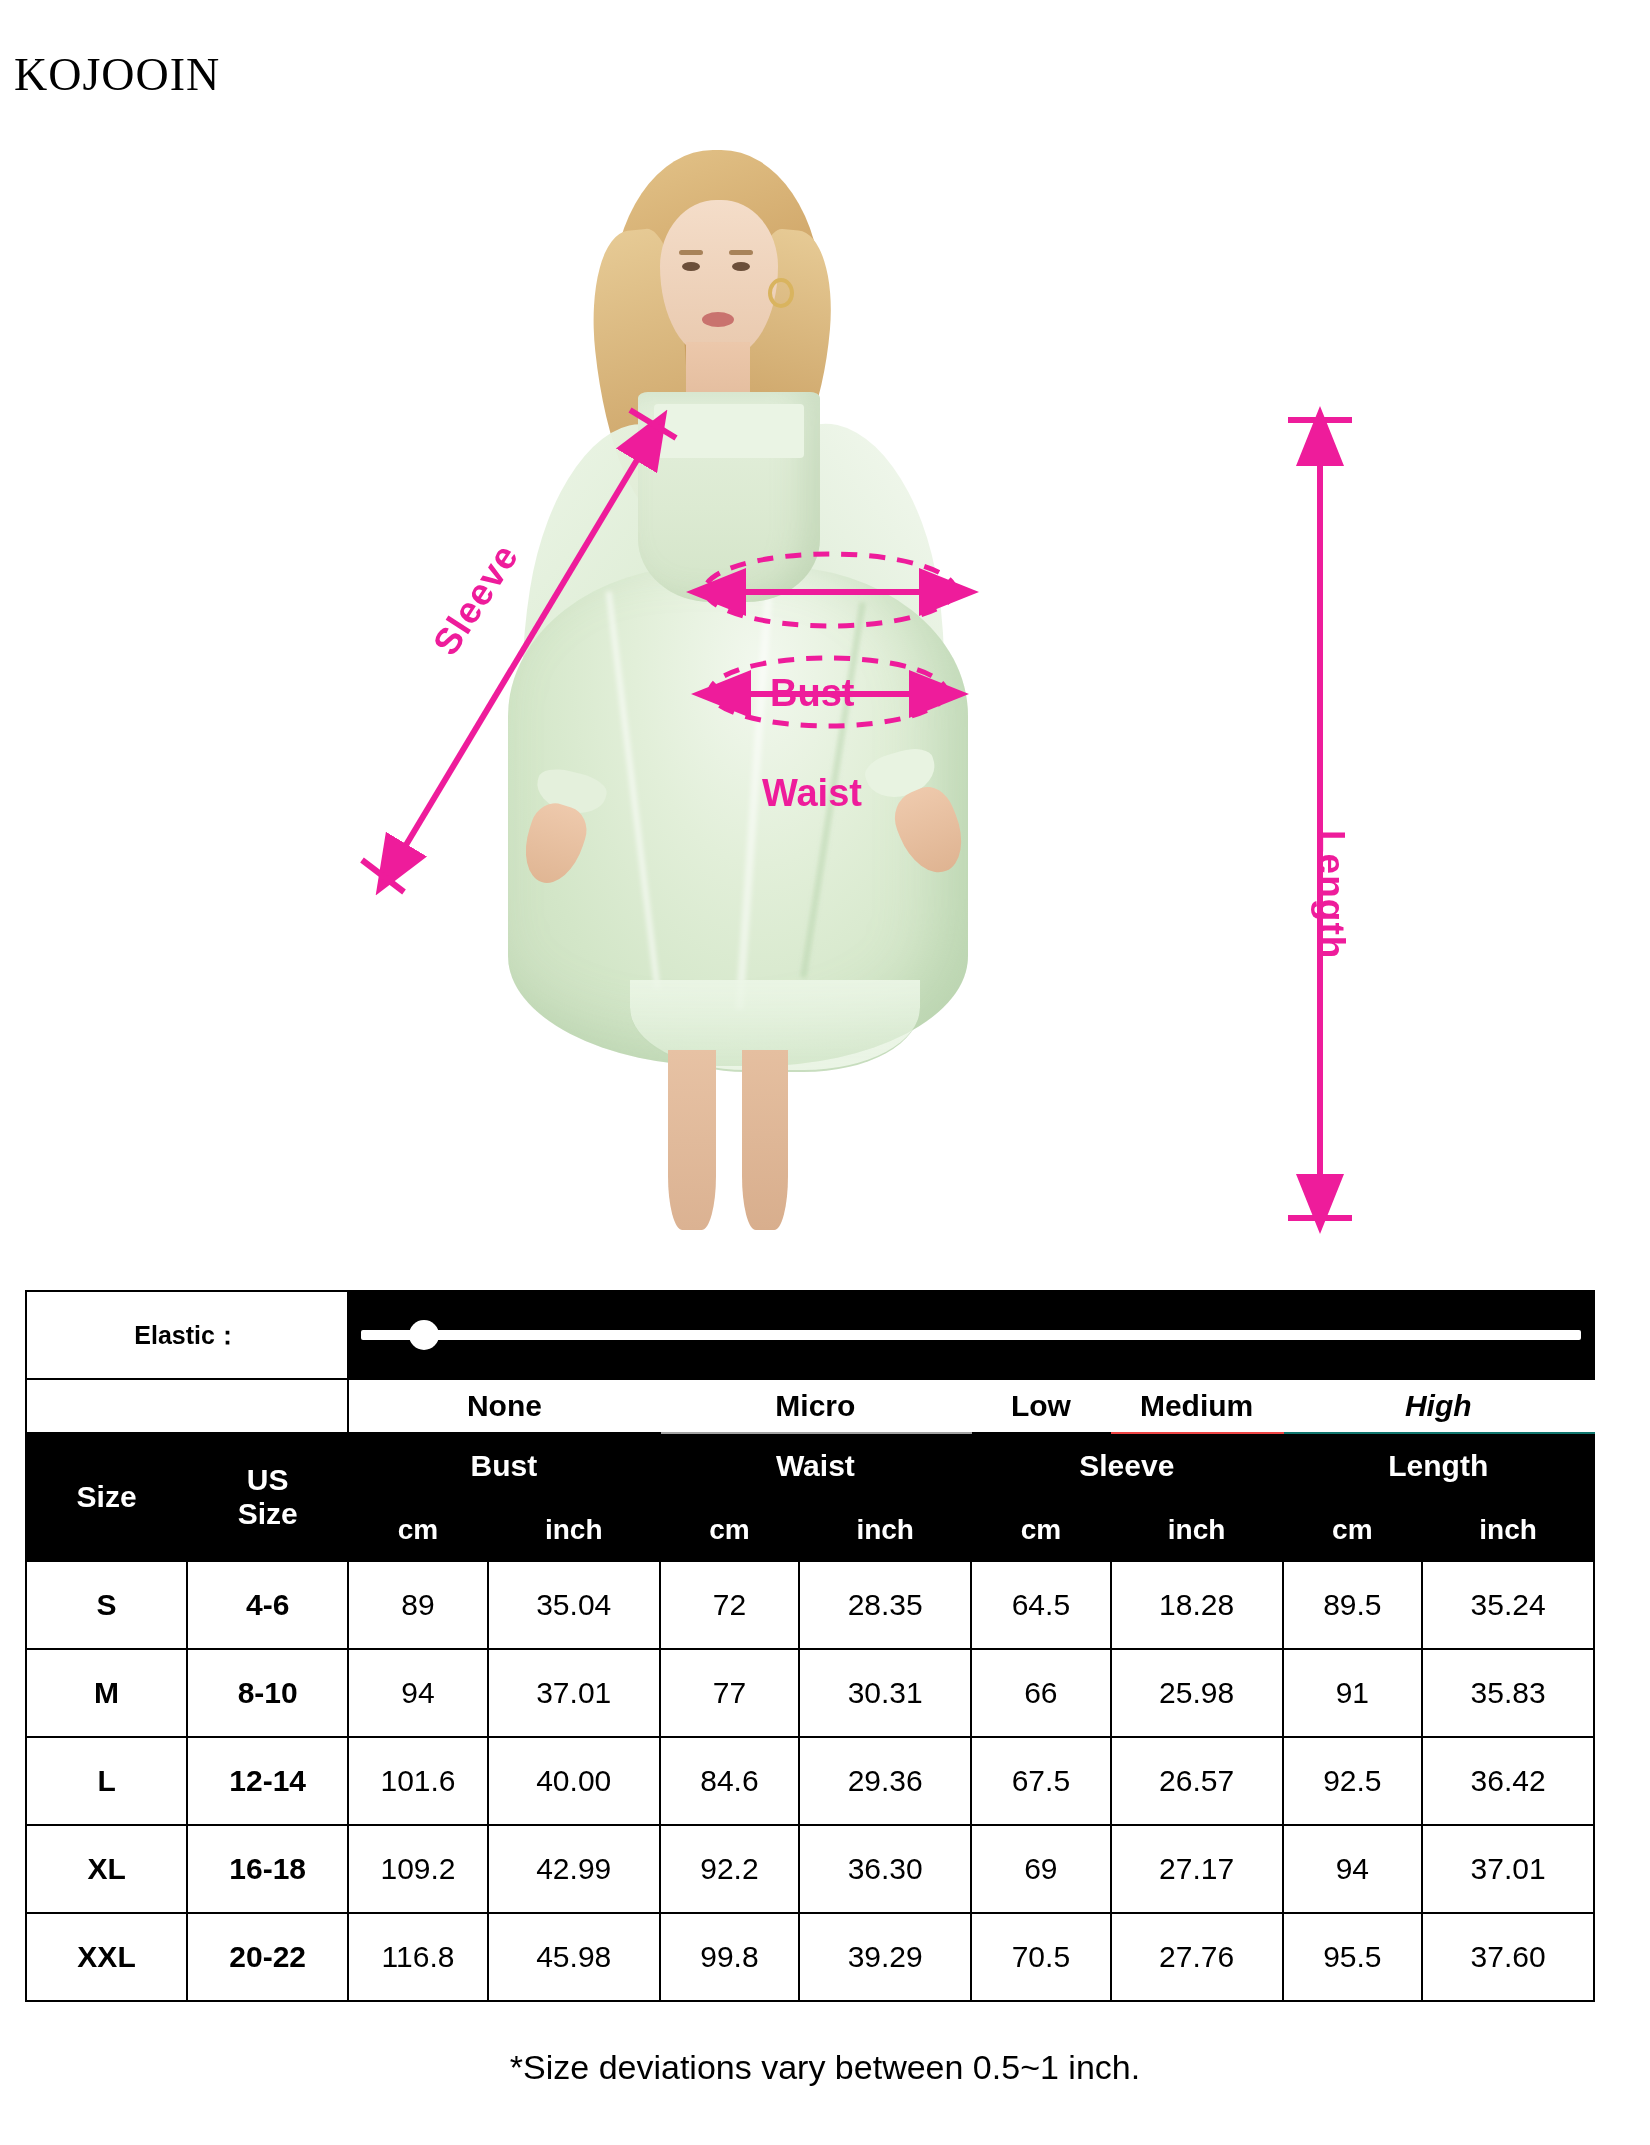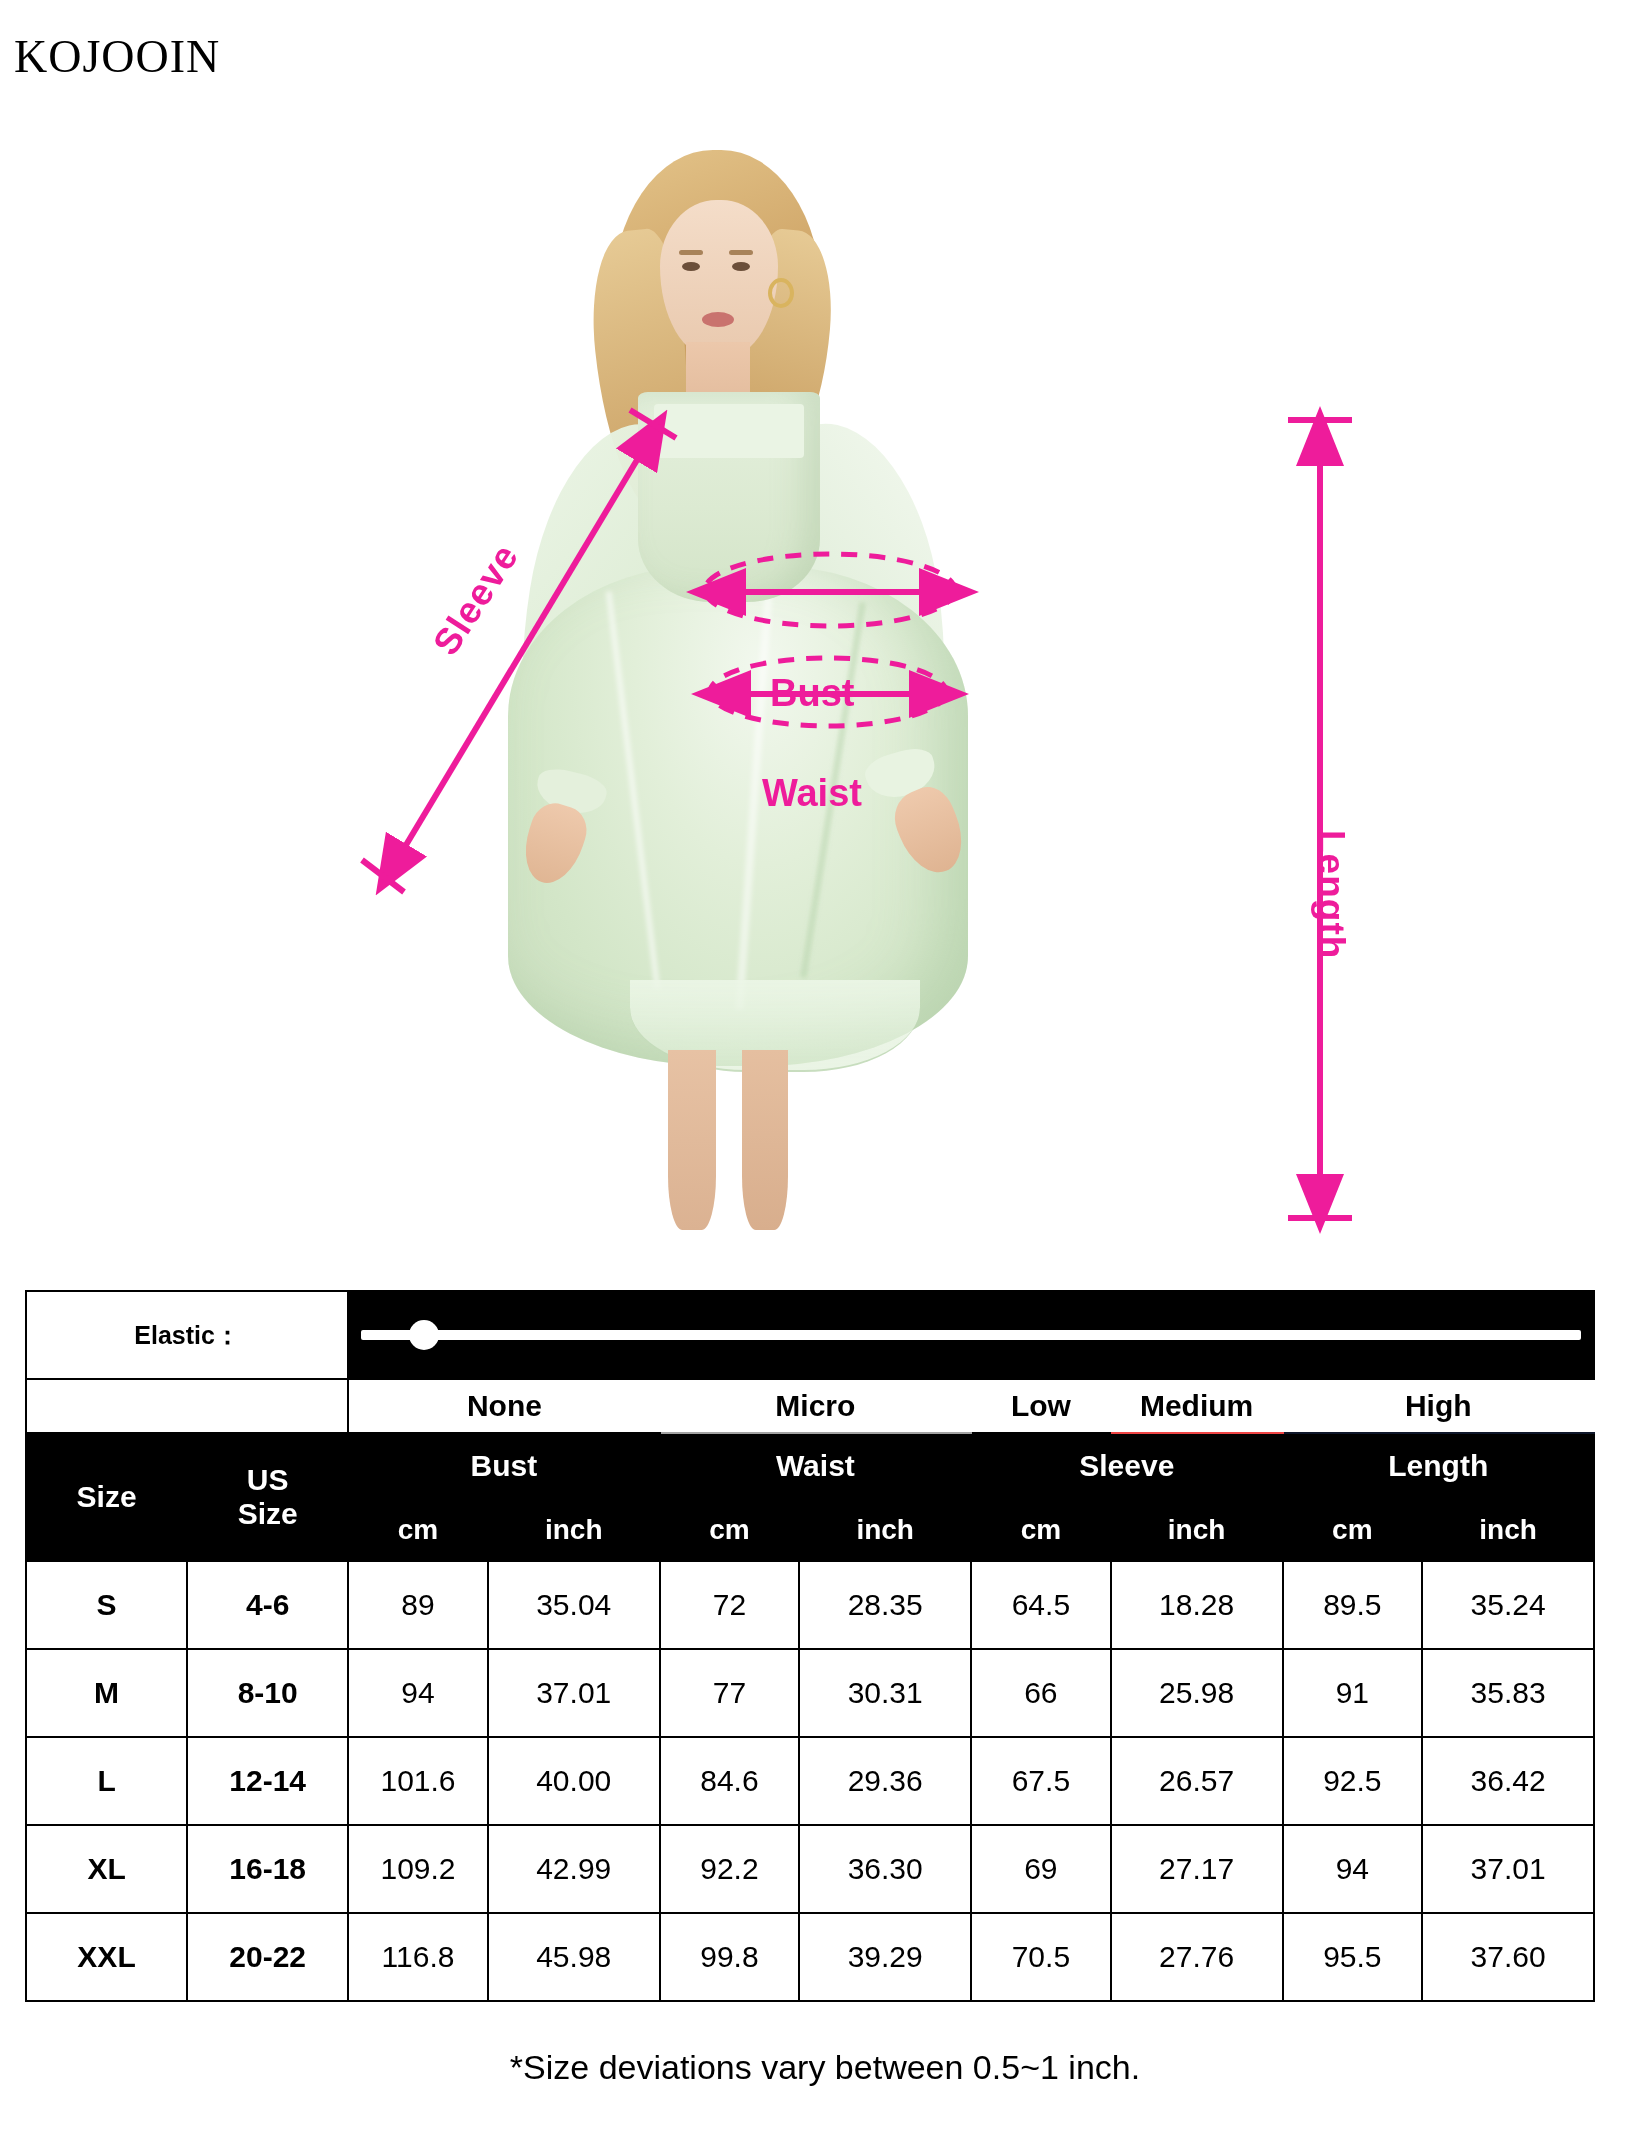--- a/index.html
+++ b/index.html
@@ -12,21 +12,21 @@
     height: 2145px;
     position: relative;
     font-family: "Liberation Sans", sans-serif;
     overflow: hidden;
   }
 
   
   .brand {
     position: absolute;
     left: 14px;
-    top: 30px;
+    top: 48px;
     font-family: "Liberation Serif", serif;
     font-size: 46px;
     letter-spacing: 1px;
     color: #000;
     font-weight: 400;
   }
 
   
   .illustration {
     position: absolute;
@@ -521,21 +521,21 @@
           </div>
         </td>
       </tr>
 
       <tr>
         <td class="elastic-names" colspan="2" style="border-right:2px solid #000;"></td>
         <td class="elastic-names" colspan="2" style="border:none;border-bottom:2px solid #000;">None</td>
         <td class="elastic-names" colspan="2" style="border:none;border-bottom:2px solid #a3a3a3;">Micro</td>
         <td class="elastic-names" style="border:none;border-bottom:2px solid #000;">Low</td>
         <td class="elastic-names" style="border:none;border-bottom:2px solid #ef4444;">Medium</td>
-        <td class="elastic-names" colspan="2" style="border:none;border-bottom:2px solid #0f172a;">High</td>
+        <td class="elastic-names" colspan="2" style="border:none;border-bottom:2px solid #0f766e;font-style:italic;">High</td>
       </tr>
 
       <tr class="row-h1">
         <td class="hdr-black" rowspan="2">Size</td>
         <td class="hdr-black" rowspan="2">
           <div>US</div>
           <div>Size</div>
         </td>
         <td class="hdr-black" colspan="2">Bust</td>
         <td class="hdr-black" colspan="2">Waist</td>

